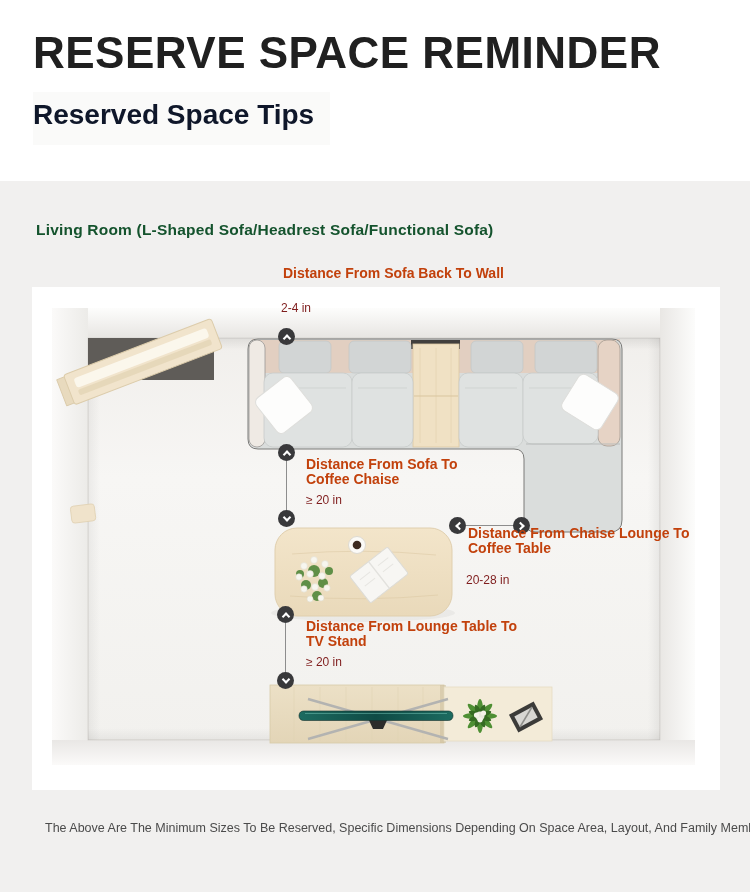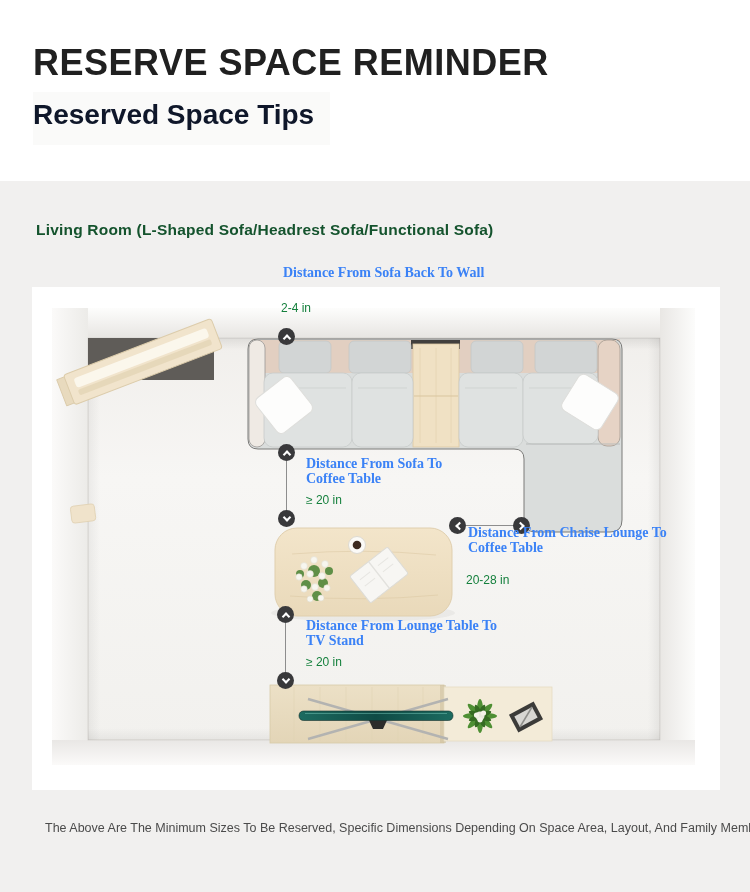--- a/index.html
+++ b/index.html
@@ -6,22 +6,22 @@
   body{
     width:750px;height:892px;position:relative;overflow:hidden;
     background:#ffffff;
     font-family:"Liberation Sans", sans-serif;
     -webkit-font-smoothing:antialiased;
   }
   .abs{position:absolute;}
 
   
   .page-title{
-    left:33px;top:42px;
-    font-size:36px;font-weight:700;letter-spacing:.5px;
+    left:33px;top:28px;
+    font-size:44px;font-weight:700;letter-spacing:.5px;
     color:#202020;white-space:nowrap;
   }
   .page-subtitle{
     left:33px;top:92px;
     font-size:28px;font-weight:700;color:#0f172a;
     background:#fafaf9;
     padding:7px 16px 14px 0;
     white-space:nowrap;
   }
 
@@ -41,25 +41,24 @@
     left:32px;top:287px;width:688px;height:503px;
     background:#ffffff;
   }
   .floorplan{
     left:52px;top:308px;width:643px;height:457px;
   }
 
   
   .ann-label{
     font-size:14px;font-weight:700;line-height:14.5px;
-    color:#3b82f6;
-    font-family:Liberation Serif, serif;
+    color:#c2410c;
   }
   .ann-value{
-    font-size:12px;font-weight:400;color:#15803d;white-space:nowrap;
+    font-size:12px;font-weight:400;color:#7f1d1d;white-space:nowrap;
   }
   .marker{
     width:17px;height:17px;border-radius:50%;
     background:#39393b;
     display:flex;align-items:center;justify-content:center;
     box-sizing:border-box;
   }
   .chev{
     width:6px;height:6px;box-sizing:border-box;
     border-top:2px solid #ffffff;border-left:2px solid #ffffff;
@@ -312,21 +311,21 @@
   <span class="chev chev-up"></span>
 </div>
 
 <div class="abs conn" style="left:286px;top:461px;width:1px;height:50px"></div>
 <div class="abs marker" style="left:278px;top:444px">
   <span class="chev chev-up"></span>
 </div>
 <div class="abs marker" style="left:278px;top:510px">
   <span class="chev chev-down"></span>
 </div>
-<div class="abs ann-label" style="left:306px;top:457px;width:175px">Distance From Sofa To Coffee Table</div>
+<div class="abs ann-label" style="left:306px;top:457px;width:175px">Distance From Sofa To Coffee Chaise</div>
 <div class="abs ann-value" style="left:306px;top:493px">≥ 20 in</div>
 
 <div class="abs conn" style="left:466px;top:525px;width:48px;height:1px"></div>
 <div class="abs marker" style="left:449px;top:517px">
   <span class="chev chev-left"></span>
 </div>
 <div class="abs marker" style="left:513px;top:517px">
   <span class="chev chev-right"></span>
 </div>
 <div class="abs ann-label" style="left:468px;top:526px;width:235px">Distance From Chaise Lounge To Coffee Table</div>

